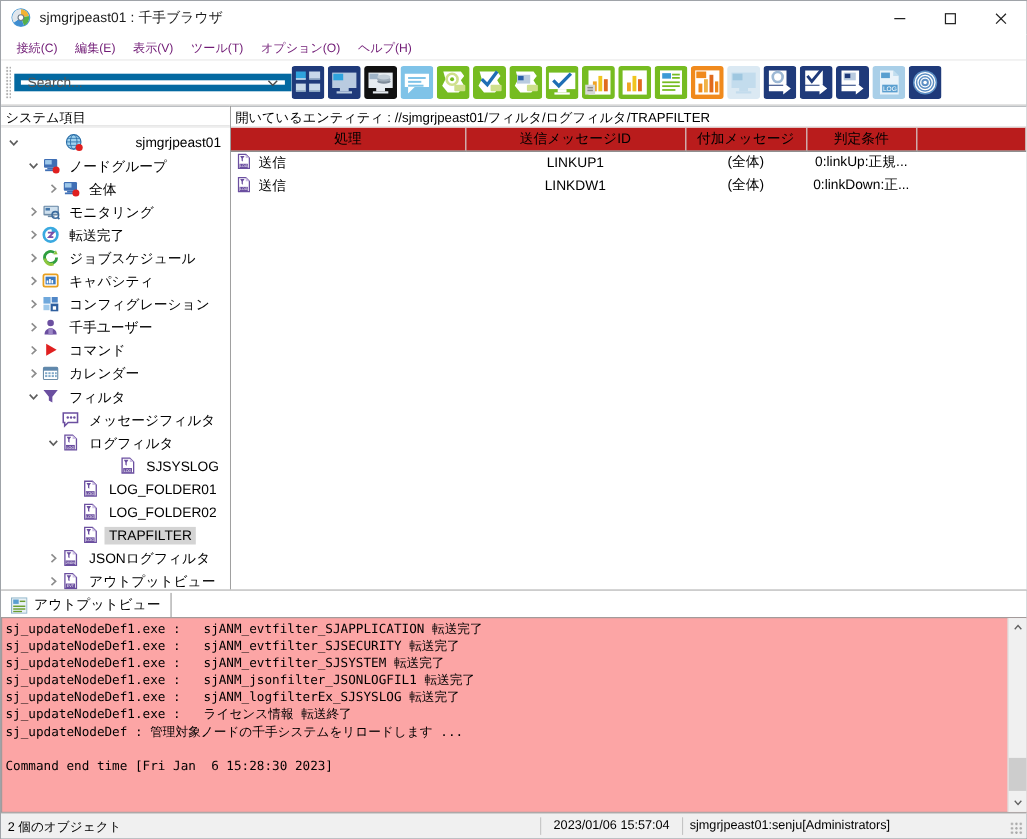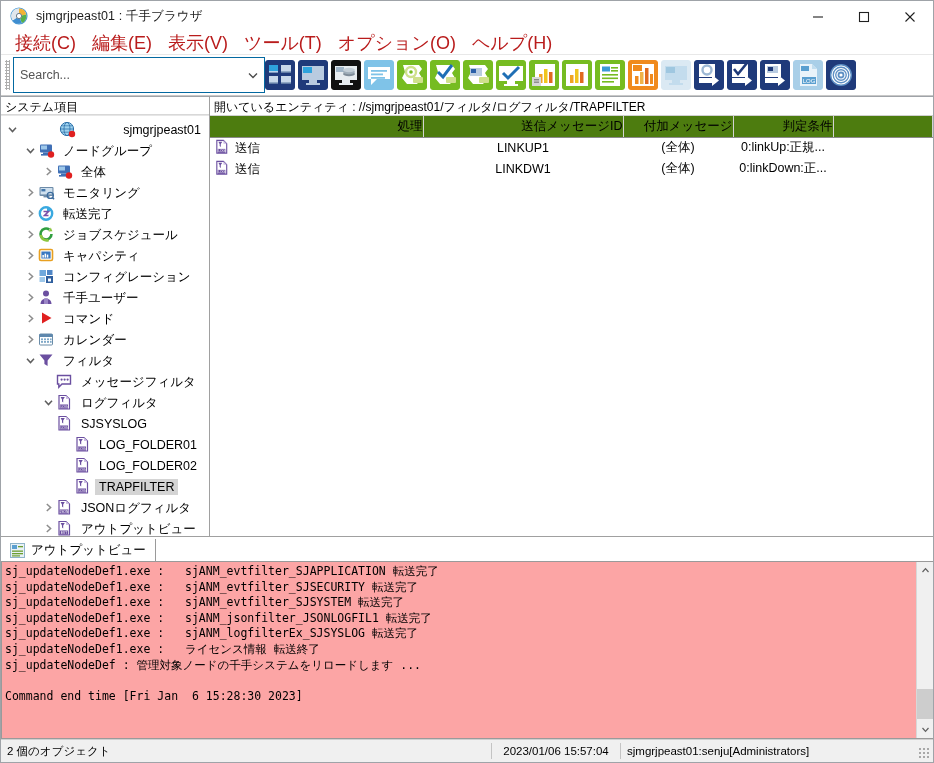--- a/index.html
+++ b/index.html
@@ -56,22 +56,22 @@
   }
 
   
   .menubar {
     height: 22px;
     flex: 0 0 22px;
     display: flex;
     align-items: center;
     padding-left: 6px;
     background: #ffffff;
-    font-size: 18px;
-    color: #b91c1c;
+    font-size: 11px;
+    color: #701a75;
   }
   .menuitem {
     padding: 2px 8px;
     white-space: nowrap;
   }
 
   
   .toolbar {
     height: 42px;
     flex: 0 0 42px;
@@ -84,22 +84,22 @@
     position: relative;
   }
   .gripper {
     width: 5px; height: 30px;
     margin-right: 3px;
     background-image: radial-gradient(circle, #9a9a9a 1px, transparent 1.2px);
     background-size: 3px 3px;
     opacity: .8;
   }
   .searchwrap {
-    width: 252px; height: 36px;
-    border: 1px solid #0369a1;
+    width: 252px; height: 16px;
+    border: 6px solid #0369a1;
     background: #fff;
     display: flex;
     align-items: center;
     position: relative;
   }
   .searchwrap input {
     border: 0; outline: 0;
     flex: 1;
     font-size: 12.5px;
     font-family: "Liberation Sans", sans-serif;
@@ -202,27 +202,27 @@
   }
   .tblwrap { flex: 1 1 auto; overflow: hidden; background:#fff; }
   table.grid {
     width: 100%;
     border-collapse: collapse;
     font-size: 12.5px;
     table-layout: fixed;
   }
   table.grid thead th {
     height: 21px;
-    background: #4d7c0f;
+    background: #b91c1c;
     border-right: 1px solid #d3d3d3;
     border-bottom: 1px solid #8a8a8a;
     font-weight: normal;
     font-size: 12.5px;
     color: #000;
-    text-align: right;
+    text-align: center;
     padding: 0;
   }
   table.grid tbody td {
     height: 21px;
     padding: 0 4px;
     color: #000;
     vertical-align: middle;
     white-space: nowrap;
     overflow: hidden;
   }
@@ -819,21 +819,21 @@
               <svg width="17" height="17" viewBox="0 0 17 17">
                 <path d="M3 1.5h7l3.5 3.5v10H3z" fill="#ffffff" stroke="#6b4fa0" stroke-width="1.2"></path>
                 <path d="M10 1.5v3.5h3.5z" fill="#cdbfe4"></path>
                 <path d="M4.6 3h4.2l-1.6 2.4v3l-1.2-.9v-2.1z" fill="#6b4fa0"></path>
                 <rect x="4" y="10.5" width="8" height="4.2" fill="#6b4fa0"></rect>
                 <text x="8" y="13.8" font-family="Liberation Sans, sans-serif" font-size="3.4" fill="#ffffff" text-anchor="middle">LOG</text>
               </svg>
             </div>
             <span class="lbl">ログフィルタ</span>
           </div>
-          <div class="tnode" style="padding-left: 40px;">
+          <div class="tnode" style="padding-left: 92px;">
             <div class="arrow none"></div>
             <div class="ticon">
               <svg width="17" height="17" viewBox="0 0 17 17">
                 <path d="M3 1.5h7l3.5 3.5v10H3z" fill="#ffffff" stroke="#6b4fa0" stroke-width="1.2"></path>
                 <path d="M10 1.5v3.5h3.5z" fill="#cdbfe4"></path>
                 <path d="M4.6 3h4.2l-1.6 2.4v3l-1.2-.9v-2.1z" fill="#6b4fa0"></path>
                 <rect x="4" y="10.5" width="8" height="4.2" fill="#6b4fa0"></rect>
                 <text x="8" y="13.8" font-family="Liberation Sans, sans-serif" font-size="3.4" fill="#ffffff" text-anchor="middle">LOG</text>
               </svg>
             </div>

